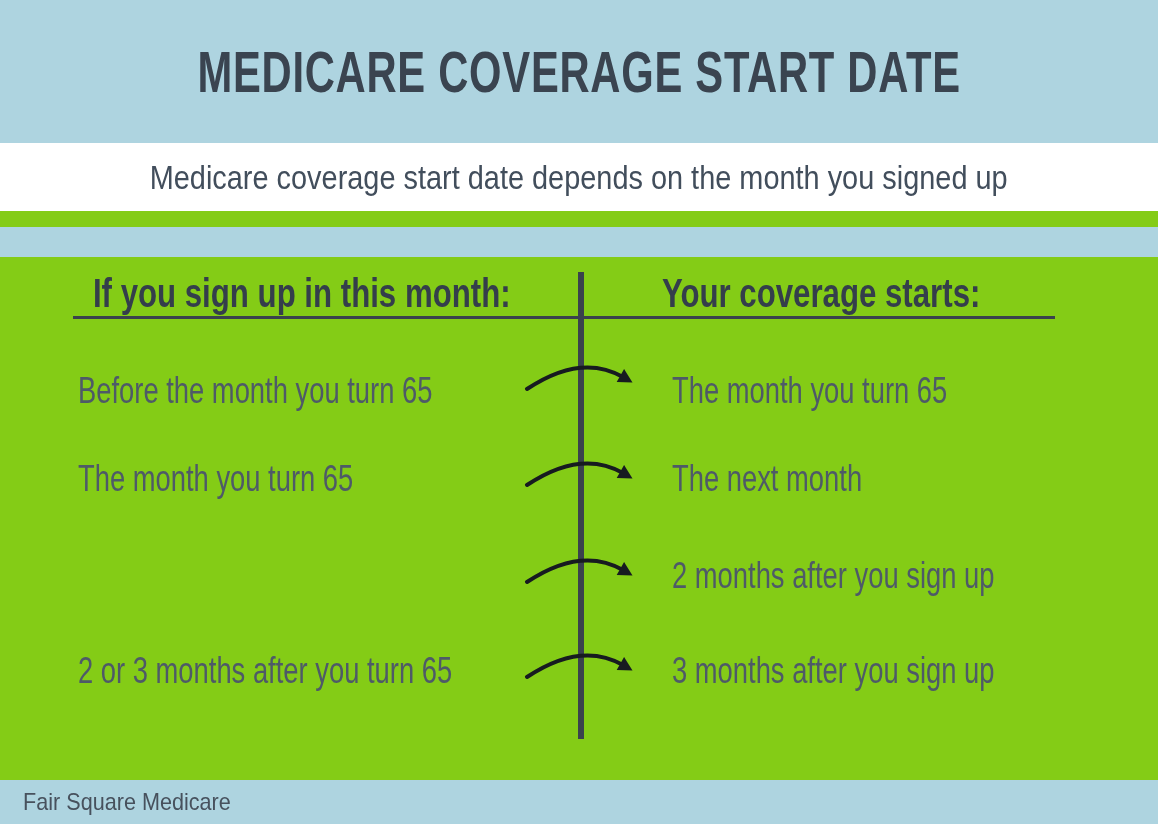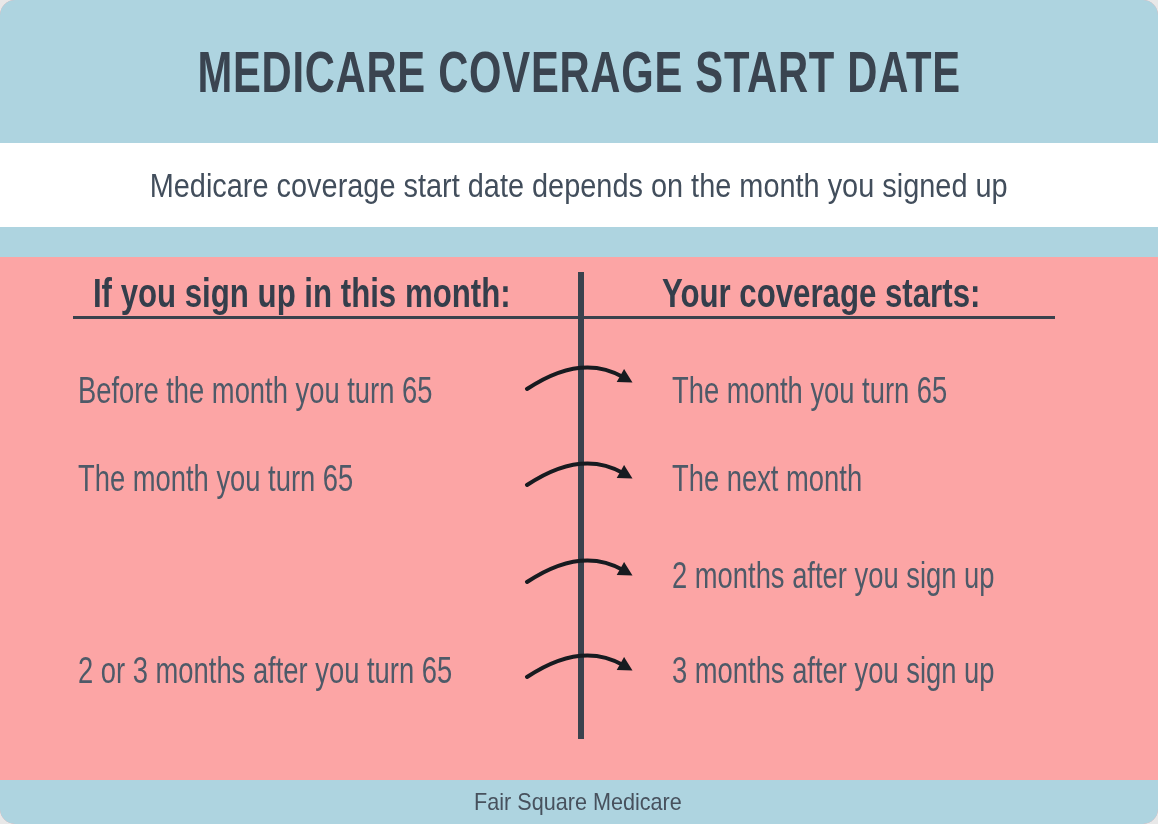--- a/index.html
+++ b/index.html
@@ -1,41 +1,40 @@
 <!DOCTYPE html>
 <html><head>
 <meta charset="utf-8">
 <style>
   html, body { margin: 0; padding: 0; background: #e8e8e8; }
   .canvas {
     position: relative;
     width: 1158px;
     height: 824px;
-    background: #fca5a5;
+    background: #84cc16;
     overflow: hidden;
     font-family: "Liberation Sans", sans-serif;
     margin: 0 auto;
-    border-radius: 15px;
   }
 
   
   .band-title {
     position: absolute; top: 0; left: 0; right: 0; height: 143px;
     background: #aed4e0;
     display: flex; align-items: center; justify-content: center;
   }
   .title-text {
     font-size: 58px; font-weight: 700; color: #3a4450;
     letter-spacing: 1px; white-space: nowrap;
     display: inline-block; transform: scaleX(0.72); transform-origin: center;
   }
 
   
   .band-subtitle {
-    position: absolute; top: 143px; left: 0; right: 0; height: 84px;
+    position: absolute; top: 143px; left: 0; right: 0; height: 68px;
     background: #ffffff;
     display: flex; align-items: center; justify-content: center;
   }
   .subtitle-text {
     font-size: 34px; color: #424e5c; white-space: nowrap;
     display: inline-block; transform: scaleX(0.85); transform-origin: center;
   }
 
   
   .band-accent {
@@ -80,21 +79,21 @@
 
   .r1c { top: 368px; } .r1a { top: 352px; }
   .r2c { top: 456px; } .r2a { top: 448px; }
   .r3c { top: 553px; } .r3a { top: 545px; }
   .r4c { top: 648px; } .r4a { top: 640px; }
 
   
   .footer-band {
     position: absolute; top: 780px; left: 0; right: 0; height: 44px;
     background: #aed4e0;
-    display: flex; align-items: center; justify-content: center;
+    display: flex; align-items: center; justify-content: flex-start;
     padding-right: 26px; box-sizing: border-box;
   }
   .footer-text {
     font-size: 24px; color: #47515d; white-space: nowrap;
     display: inline-block; transform: scaleX(0.9); transform-origin: right center;
   }
 </style>
 </head>
 <body>
 

